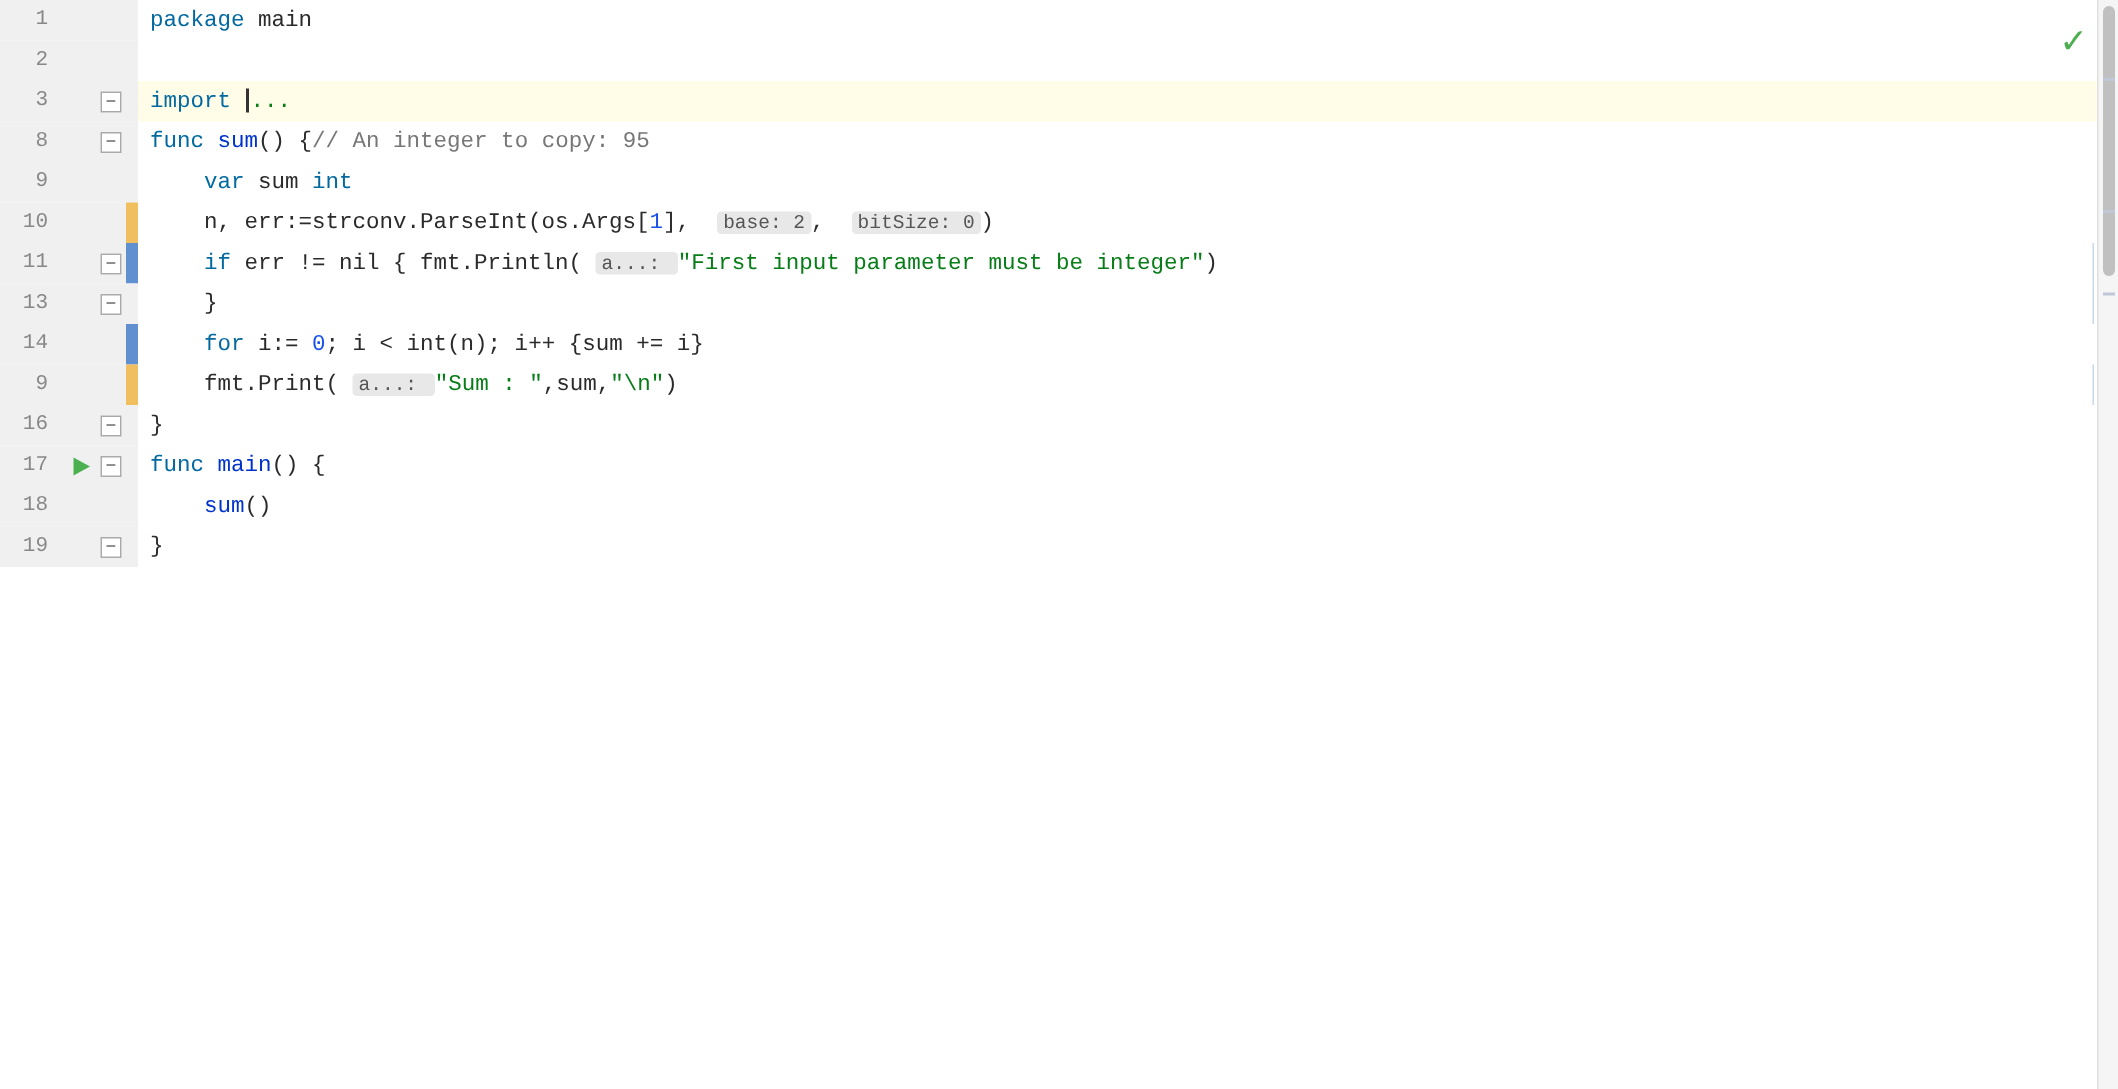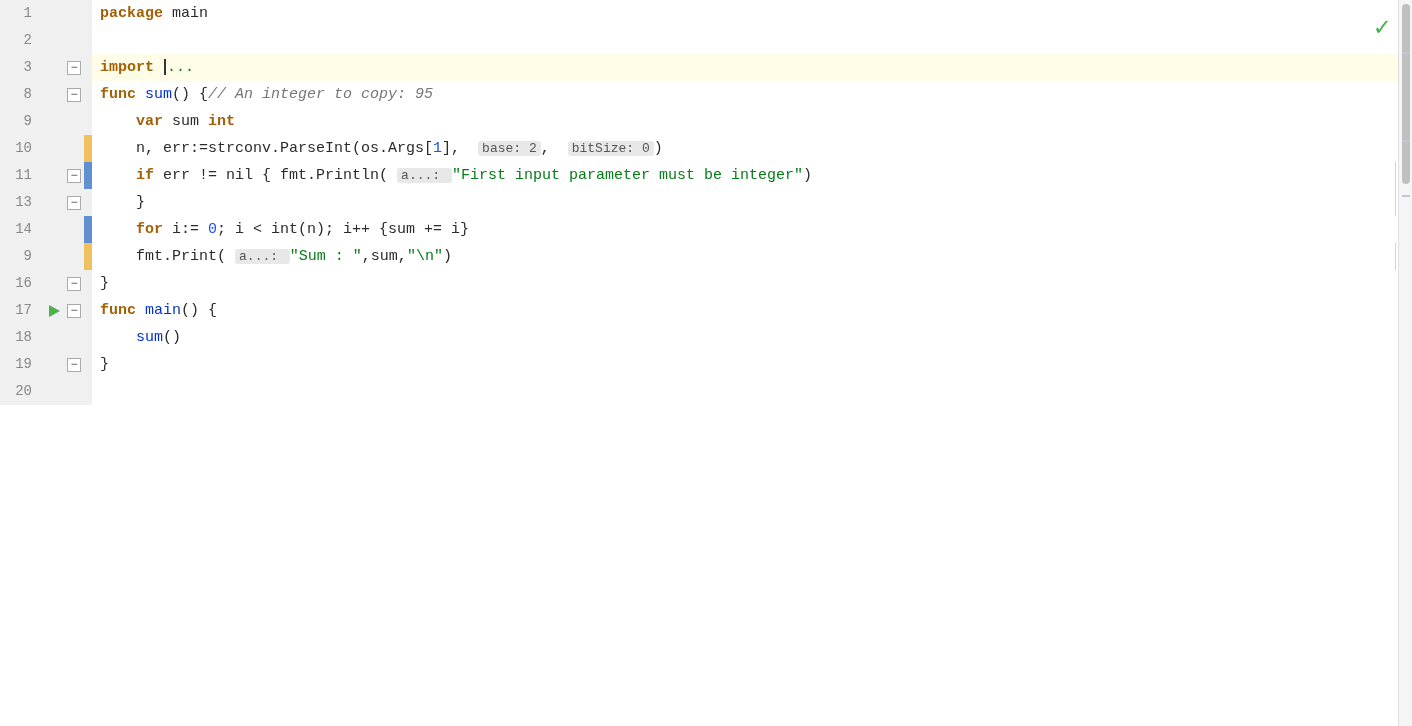--- a/index.html
+++ b/index.html
@@ -63,23 +63,23 @@
       flex: 1;
       padding-left: 8px;
       white-space: pre;
       font-size: 15px;
       line-height: 27px;
       color: #2b2b2b;
       position: relative;
     }
 
     
-    .kw { color: #a16207; font-weight: bold; } 
+    .kw { color: #0369a1; font-weight: normal; } 
     .fn { color: #0033cc; } 
-    .cm { color: #777777; font-style: italic; } 
+    .cm { color: #777777; } 
     .str { color: #067d17; } 
     .num { color: #1750eb; } 
     .param-hint {
       background: #e8e8e8;
       color: #555;
       border-radius: 3px;
       padding: 0 4px;
       font-size: 13px;
       font-style: normal;
     }
@@ -239,27 +239,20 @@
         </div>
         <div class="line">
           <div class="line-number">19</div>
           <div style="width: 20px; min-width: 20px; display: flex; align-items: center; justify-content: center; background: rgb(240, 240, 240); flex-shrink: 0;"></div>
           <div class="fold-area" style="width: 20px; min-width: 20px; display: flex; align-items: center; justify-content: center; background: rgb(240, 240, 240); flex-shrink: 0; position: relative;">
             <div style="width: 14px; height: 14px; border: 1px solid rgb(170, 170, 170); background: rgb(255, 255, 255); display: flex; align-items: center; justify-content: center; font-size: 12px; color: rgb(85, 85, 85); cursor: pointer; line-height: 1; flex-shrink: 0;">−</div>
           </div>
           <div style="width: 8px; min-width: 8px; background: rgb(240, 240, 240); flex-shrink: 0;"></div>
           <div class="code-line">}</div>
         </div>
-        <div class="line">
-          <div class="line-number">20</div>
-          <div style="width: 20px; min-width: 20px; display: flex; align-items: center; justify-content: center; background: rgb(240, 240, 240); flex-shrink: 0;"></div>
-          <div class="fold-area" style="width: 20px; min-width: 20px; display: flex; align-items: center; justify-content: center; background: rgb(240, 240, 240); flex-shrink: 0; position: relative;"></div>
-          <div style="width: 8px; min-width: 8px; background: rgb(240, 240, 240); flex-shrink: 0;"></div>
-          <div class="code-line"></div>
-        </div>
       </div>
 
     <div class="scrollbar">
       <div class="scrollbar-thumb" style="top: 4px; height: 180px;"></div>
 
       <div style="position:absolute; right:2px; top:52px; width:8px; height:2px; background:#c0c8d8;"></div>
       <div style="position:absolute; right:2px; top:140px; width:8px; height:2px; background:#c0c8d8;"></div>
       <div style="position:absolute; right:2px; top:195px; width:8px; height:2px; background:#c0c8d8;"></div>
     </div>
 

